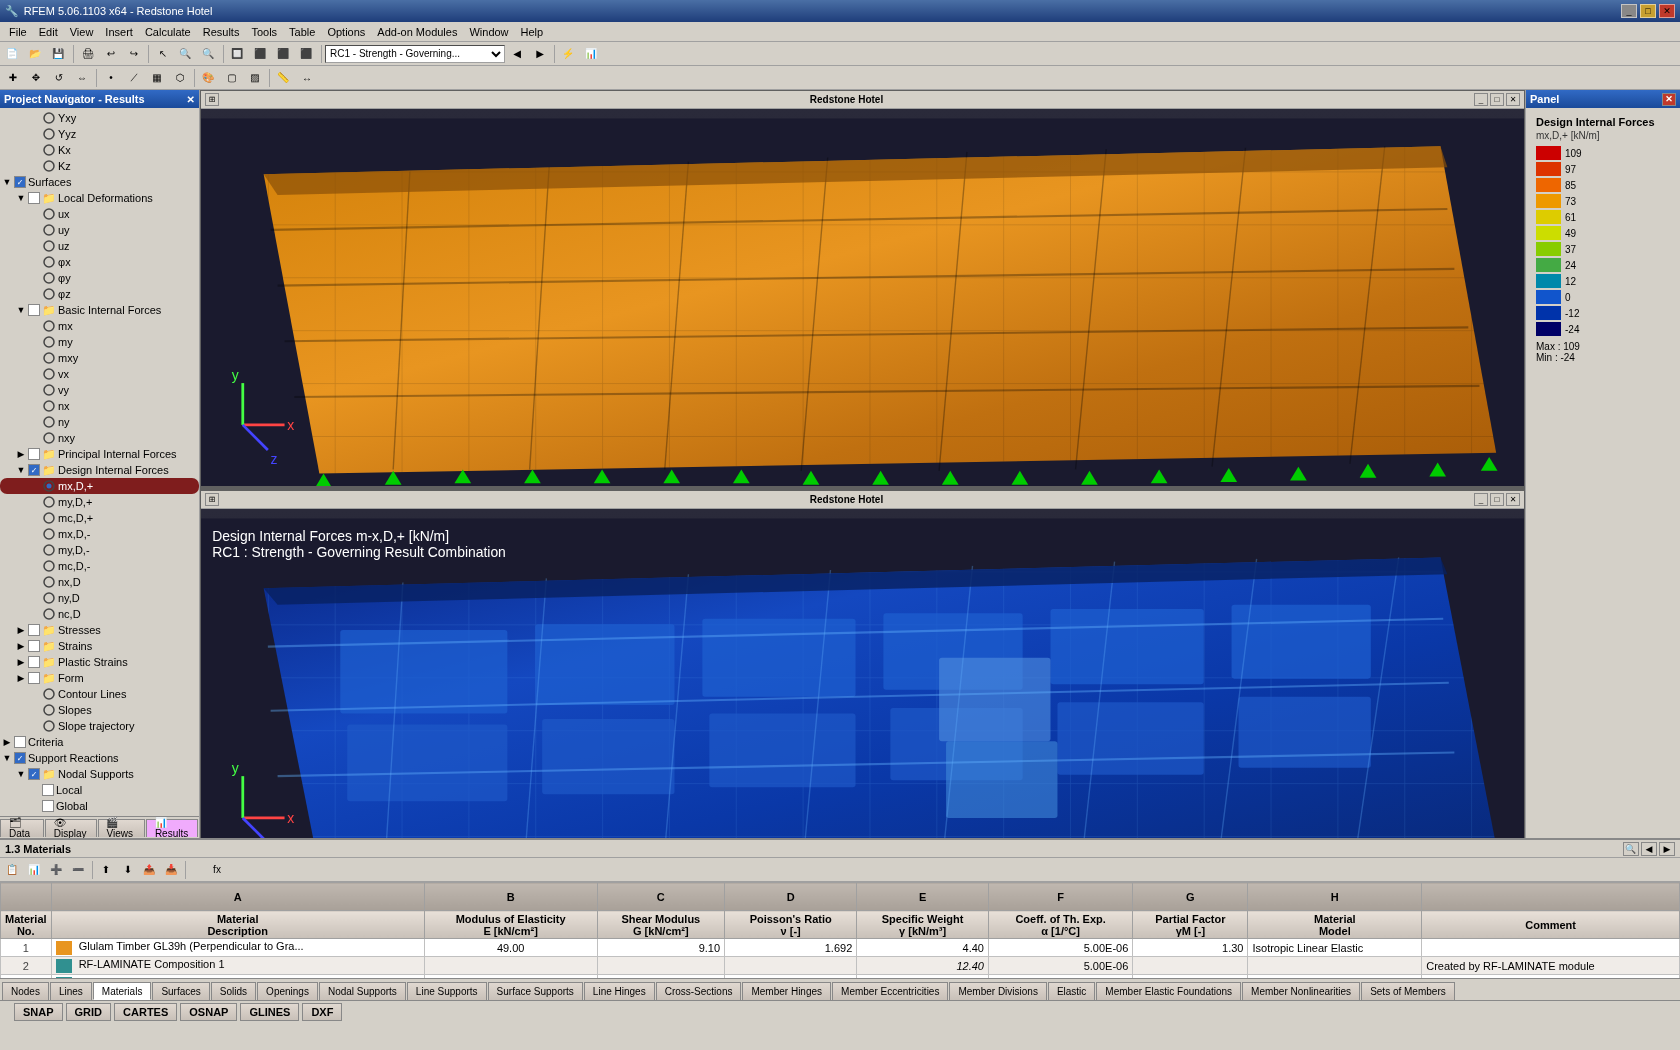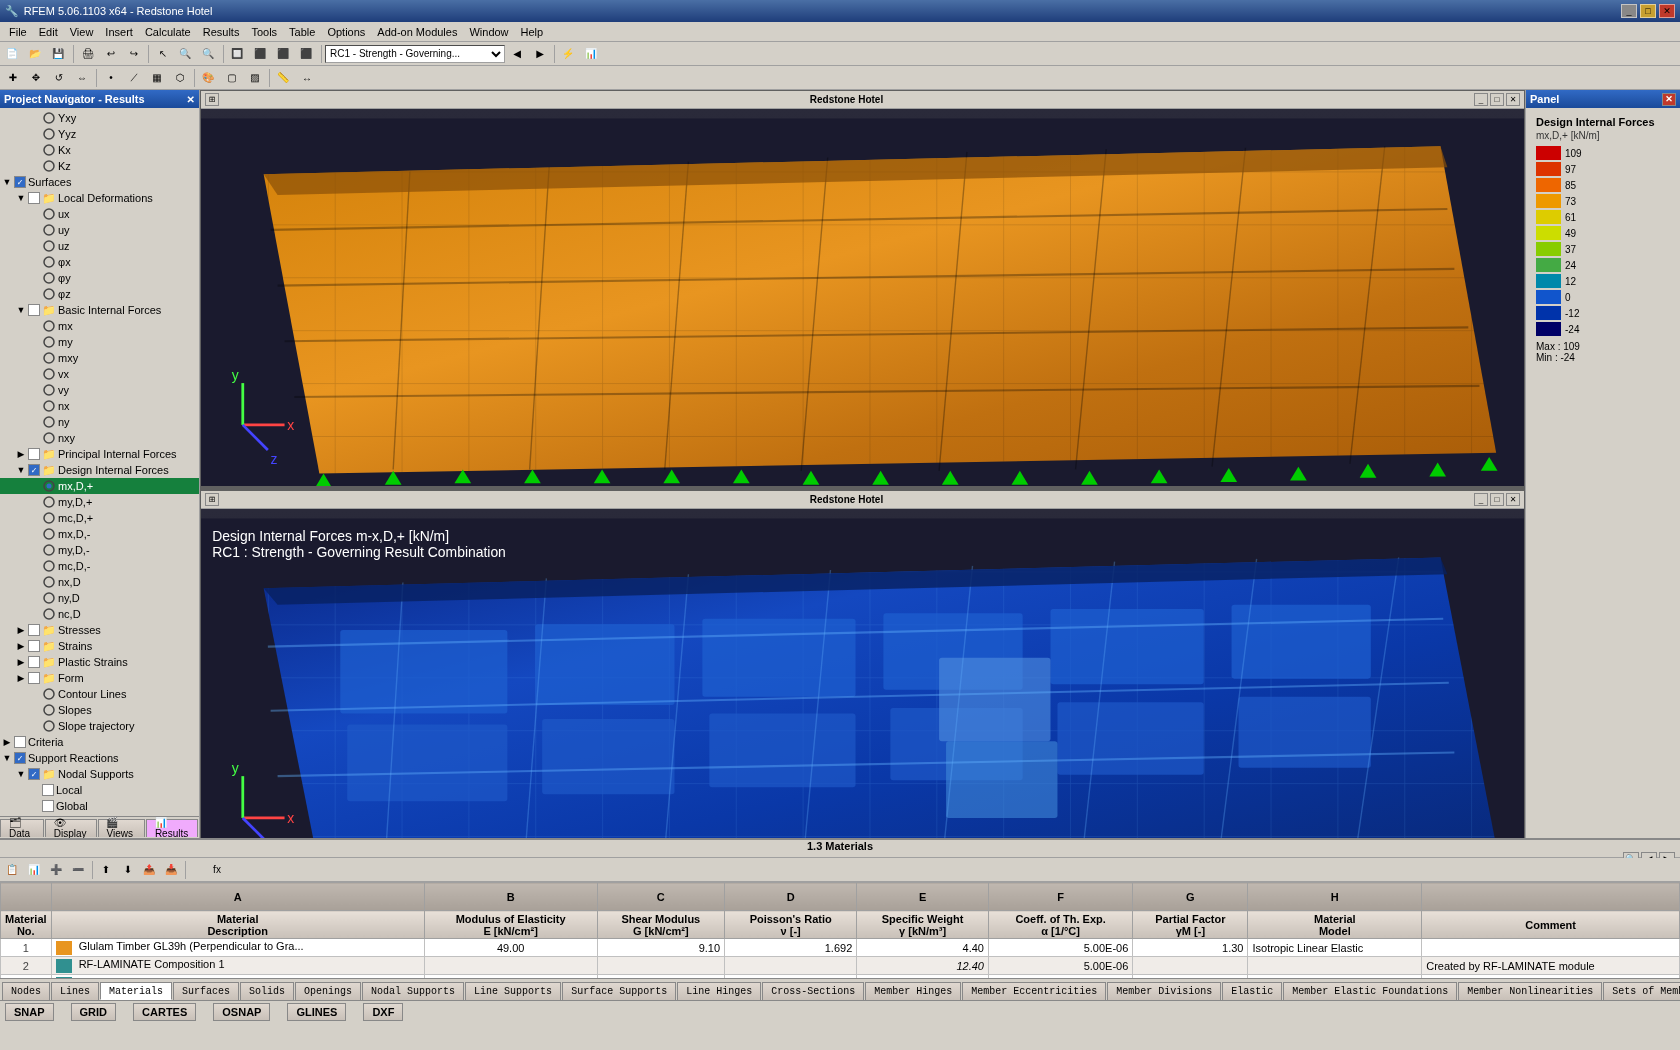--- a/index.html
+++ b/index.html
@@ -111,21 +111,21 @@
     .nav-tree::-webkit-scrollbar-thumb { background: #a0a0a0; border: 1px solid #888; }
 
     .tree-item {
       display: flex;
       align-items: center;
       height: 16px;
       cursor: pointer;
       padding-right: 4px;
       white-space: nowrap;
     }
-    .tree-item.selected { background: #15803d; color: white; }
+    .tree-item.selected { background: #7f1d1d; color: white; border-radius: 7px; }
 
     .tree-indent { display: inline-block; }
     .tree-expander {
       width: 14px;
       height: 14px;
       display: inline-flex;
       align-items: center;
       justify-content: center;
       font-size: 9px;
       flex-shrink: 0;
@@ -233,21 +233,20 @@
     }
     .bottom-header {
       height: 18px;
       background: #d4d0c8;
       border-bottom: 1px solid #a0a0a0;
       display: flex;
       align-items: center;
       padding: 0 5px;
       font-size: 11px;
       font-weight: bold;
-      flex-direction: column;
     }
     .table-toolbar {
       height: 24px;
       background: #d4d0c8;
       display: flex;
       align-items: center;
       padding: 0 2px;
       border-bottom: 1px solid #a0a0a0;
     }
     .data-table-wrapper {
@@ -335,23 +334,23 @@
       display: flex; align-items: center; justify-content: center;
     }
 
     
     .status-bar {
       height: 22px;
       background: #d4d0c8;
       border-top: 1px solid #888;
       display: flex;
       align-items: center;
-      padding: 0 5px;
+      padding: 0 14px;
       font-size: 11px;
-      gap: 17px;
+      gap: 3px;
     }
     .status-btn {
       padding: 1px 8px;
       border: 1px solid #888;
       background: linear-gradient(to bottom, #e0d8d0, #c8c0b8);
       cursor: pointer;
       font-size: 11px;
       font-weight: bold;
       height: 18px;
       display: flex; align-items: center;
@@ -359,21 +358,20 @@
 
     
     .tabs-bar {
       height: 22px;
       background: #d4d0c8;
       border-top: 1px solid #888;
       display: flex;
       align-items: flex-end;
       padding: 0 2px;
       overflow-x: auto;
-      font-family: Liberation Mono, monospace;
     }
     .tab-item {
       padding: 2px 8px;
       border: 1px solid #888;
       border-bottom: none;
       background: linear-gradient(to bottom, #e0d8d0, #c8c0b8);
       cursor: pointer;
       font-size: 10px;
       height: 18px;
       display: flex; align-items: center;

